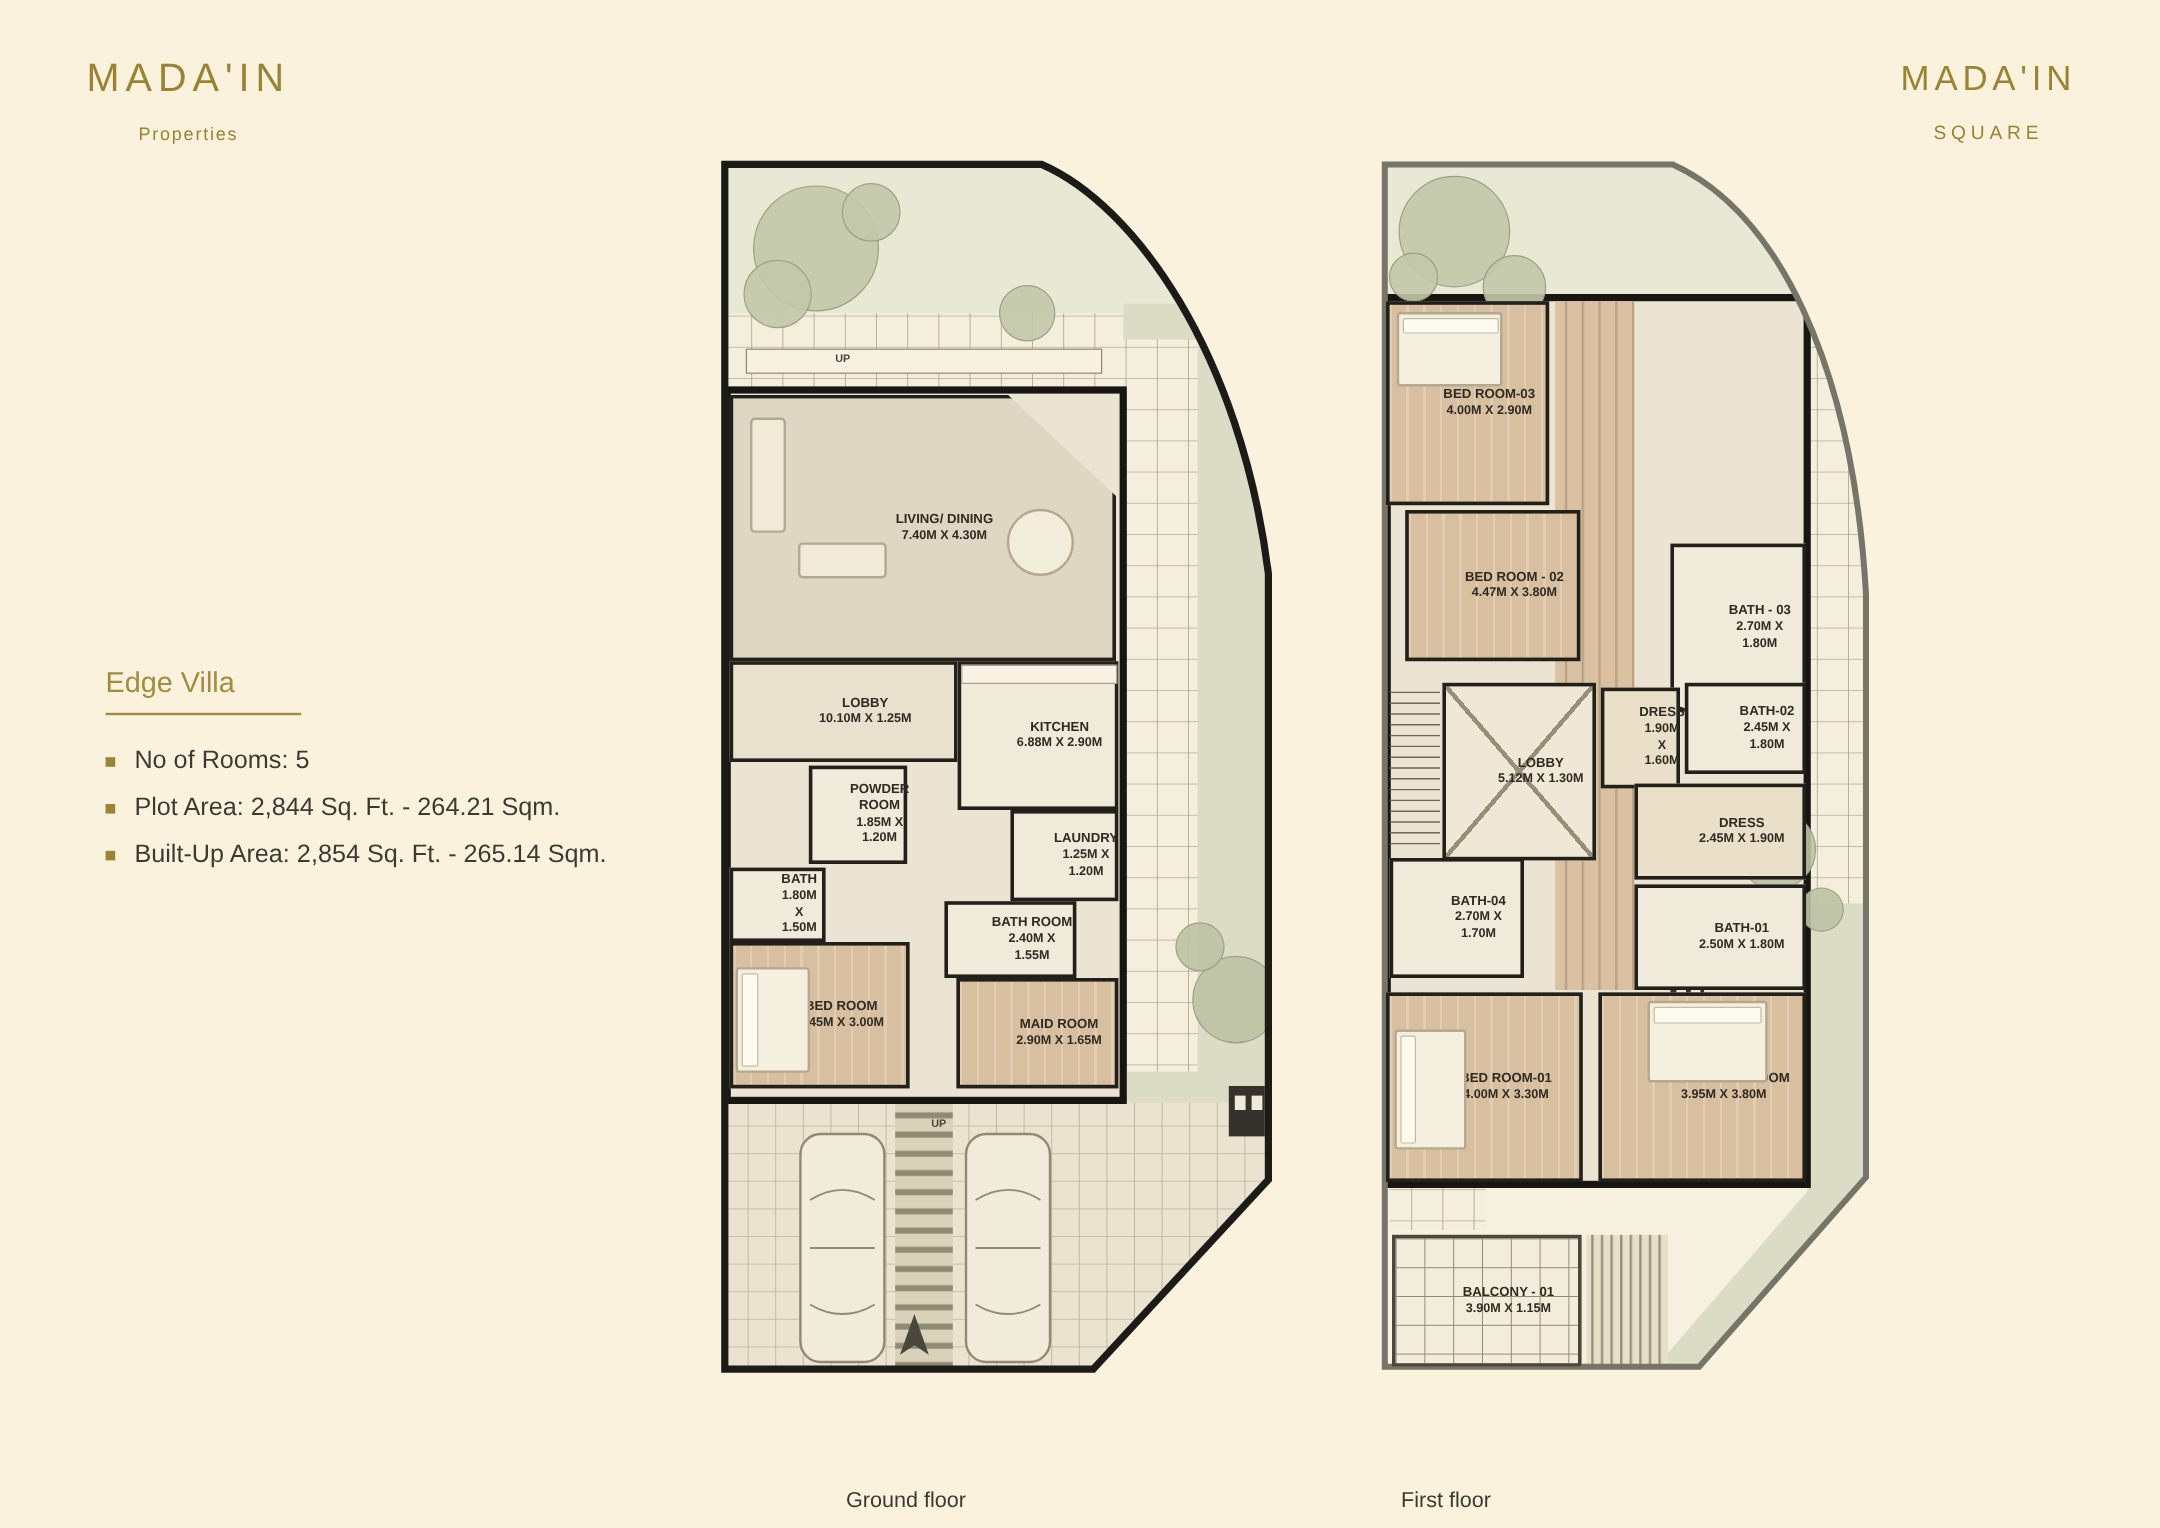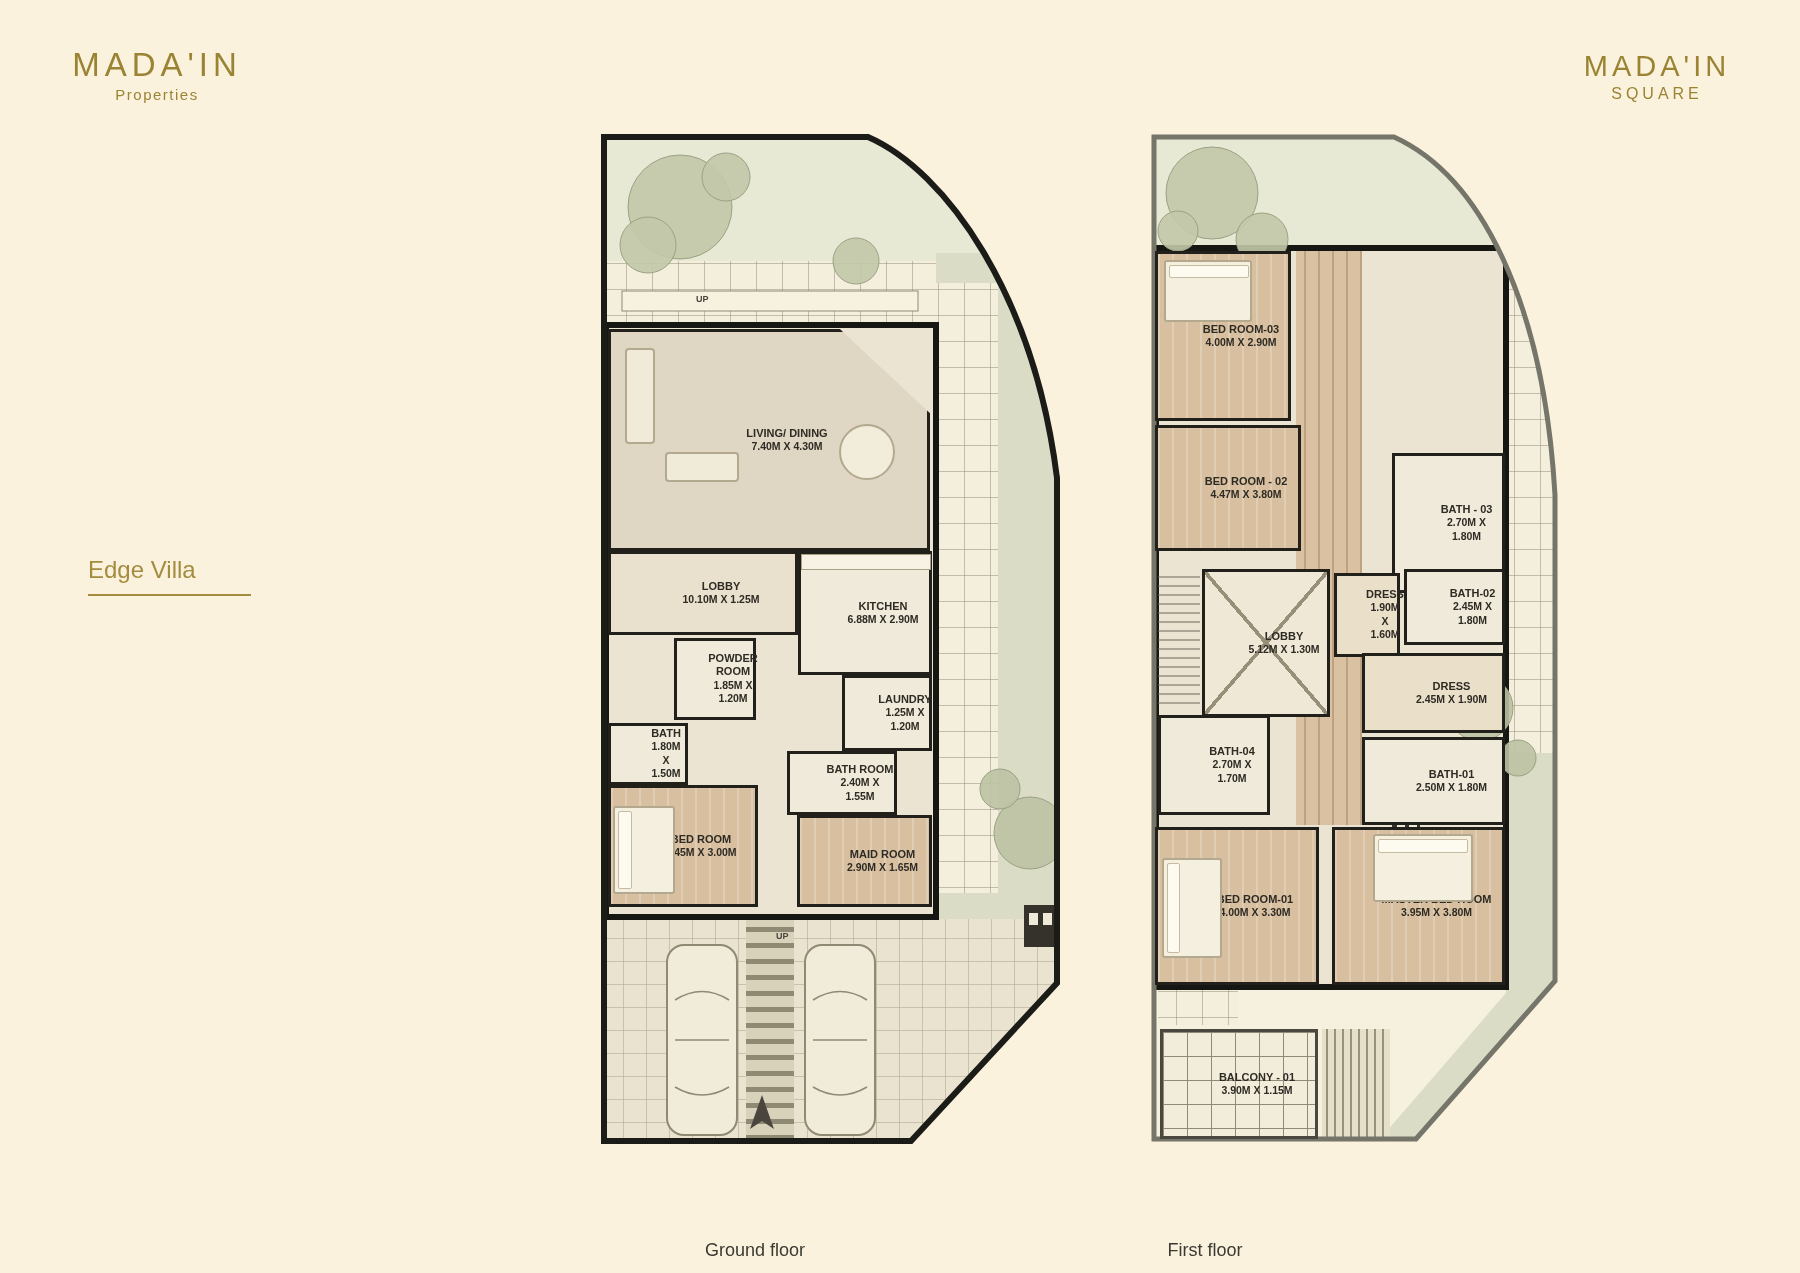--- a/index.html
+++ b/index.html
@@ -2,21 +2,21 @@
 <html><head>
 <meta charset="utf-8">
 <style>
   html,body{margin:0;padding:0;}
   body{font-family:"Liberation Sans",sans-serif;}
   .canvas{position:relative;width:1800px;height:1273px;background:#FBF2DE;overflow:hidden;}
 
   
   .brand{position:absolute;color:#9A8434;text-align:center;}
   .brand .bname{font-size:33px;letter-spacing:5px;font-weight:400;}
-  .brand .btag{font-size:15px;letter-spacing:1.5px;margin-top:2px;text-align:center;}
+  .brand .btag{font-size:15px;letter-spacing:1.5px;margin-top:20px;text-align:center;}
   #brand-left{left:52px;top:46px;width:210px;}
   #brand-right{right:48px;top:50px;width:190px;}
   #brand-right .bname{font-size:29px;letter-spacing:4px;}
   #brand-right .btag{font-size:16px;letter-spacing:4px;}
 
   
   .info{position:absolute;left:88px;top:556px;width:470px;color:#3B3B33;}
   .info h1{margin:0;padding:0 0 10px 0;display:inline-block;font-size:24px;font-weight:400;
            color:#A38C3E;border-bottom:2px solid #A38C3E;padding-right:55px;}
   .info ul{list-style:none;margin:18px 0 0 0;padding:0;}
@@ -70,20 +70,25 @@
     <div class="bname">MADA'IN</div>
     <div class="btag">Properties</div>
   </div>
   <div class="brand" id="brand-right">
     <div class="bname">MADA'IN</div>
     <div class="btag">SQUARE</div>
   </div>
 
   <div class="info">
     <h1>Edge Villa</h1>
+    <ul>
+      <li><span class="sq"></span><span>No of Rooms: 5</span></li>
+      <li><span class="sq"></span><span>Plot Area: 2,844 Sq. Ft. - 264.21 Sqm.</span></li>
+      <li><span class="sq"></span><span>Built-Up Area: 2,854 Sq. Ft. - 265.14 Sqm.</span></li>
+    </ul>
   </div>
 
   <div class="plan" id="plan-ground">
     <svg width="462" height="1018" viewBox="0 0 462 1018">
       <defs>
         <clipPath id="gclip">
             <path d="M4,4 L268,4 C346,38 434,162 457,345 L457,850 L311,1008 L4,1008 Z"></path>
           </clipPath>
         <pattern id="gtile" width="26" height="26" patternUnits="userSpaceOnUse">
           <rect width="26" height="26" fill="#F4EEDC"></rect>
@@ -241,21 +246,21 @@
       <path d="M4,4 L244,4 C332,44 394,172 405,362 L405,848 L266,1006 L4,1006 Z" fill="none" stroke="#75756A" stroke-width="5"></path>
     </svg>
 
     <div class="room wood" style="left:5px;top:118px;width:136px;height:170px;">
       <div class="bed" style="left:6px;top:6px;width:84px;height:58px;">
           <span class="pillow" style="left:3px;top:3px;width:78px;height:11px;"></span>
         </div>
       <div class="rname">BED ROOM-03</div>
       <div class="rdim">4.00M X 2.90M</div>
     </div>
-    <div class="room wood" style="left:5px;top:292px;width:146px;height:126px;">
+    <div class="room wood" style="left:21px;top:292px;width:146px;height:126px;">
       <div class="rname">BED ROOM - 02</div>
       <div class="rdim">4.47M X 3.80M</div>
     </div>
     <div class="room lite" style="left:242px;top:320px;width:113px;height:140px;">
       <div class="rname">BATH - 03</div>
       <div class="rdim">2.70M X 1.80M</div>
     </div>
     <div class="room xcross" style="left:52px;top:436px;width:128px;height:148px;">
       <div class="rname">LOBBY</div>
       <div class="rdim">5.12M X 1.30M</div>

